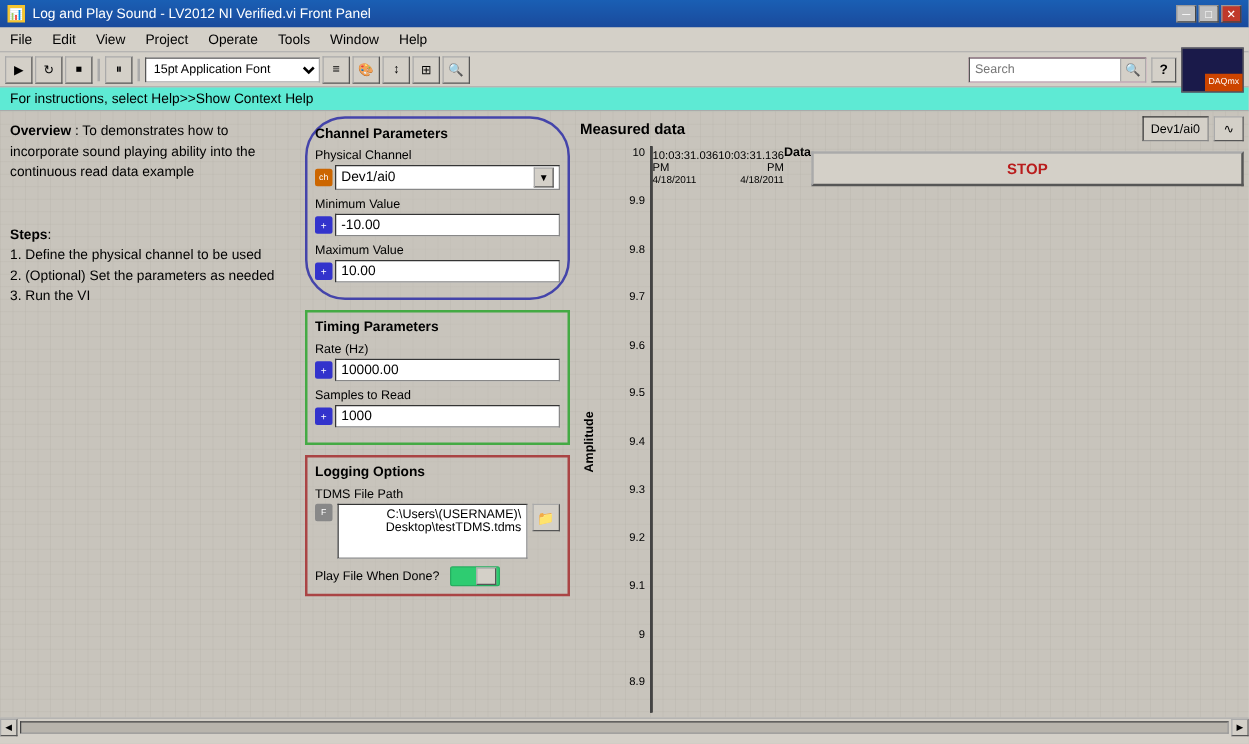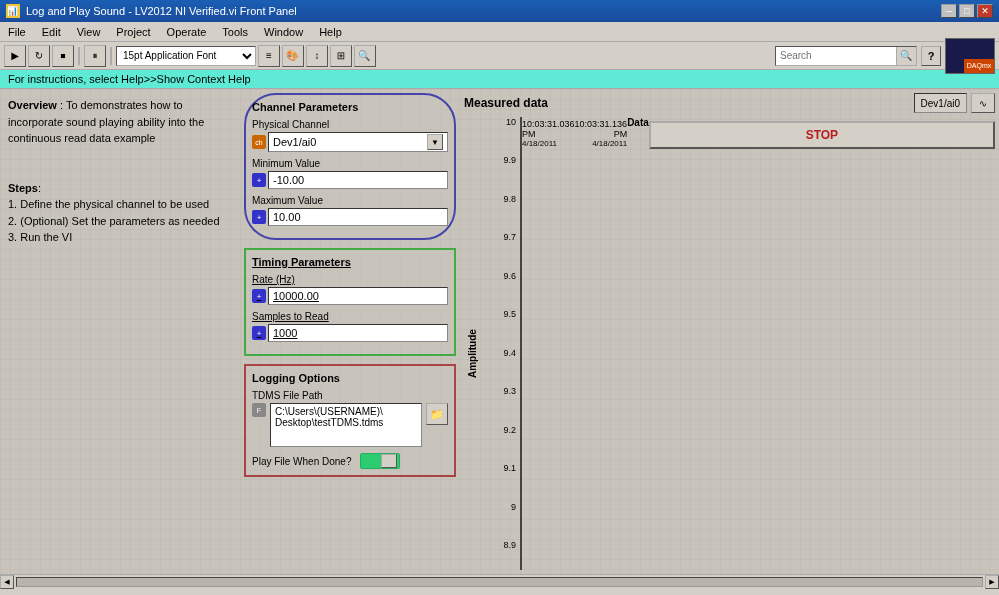--- a/index.html
+++ b/index.html
@@ -169,21 +169,21 @@
     }
 
     
     .panel-box {
       border: 2px solid #4444aa;
       background: rgba(200,196,188,0.5);
       padding: 6px;
       margin-bottom: 8px;
     }
     .panel-box.channel { border-color: #4444aa; border-radius: 32px; }
-    .panel-box.timing { border-color: #44aa44; text-decoration: underline; }
+    .panel-box.timing { border-color: #44aa44; }
     .panel-box.logging { border-color: #aa4444; }
 
     .panel-title {
       font-size: 11px;
       font-weight: bold;
       margin-bottom: 6px;
       color: #000;
     }
 
     .field-label {
@@ -251,20 +251,21 @@
       flex-shrink: 0;
     }
 
     
     .tdms-label { font-size: 10px; margin-bottom: 2px; }
     .tdms-path-row {
       display: flex;
       align-items: flex-start;
       gap: 4px;
       margin-bottom: 6px;
+      text-align: right;
     }
     .tdms-textarea {
       flex: 1;
       height: 44px;
       border: 1px inset #888;
       background: white;
       padding: 2px 4px;
       font-size: 10px;
       overflow: hidden;
     }

